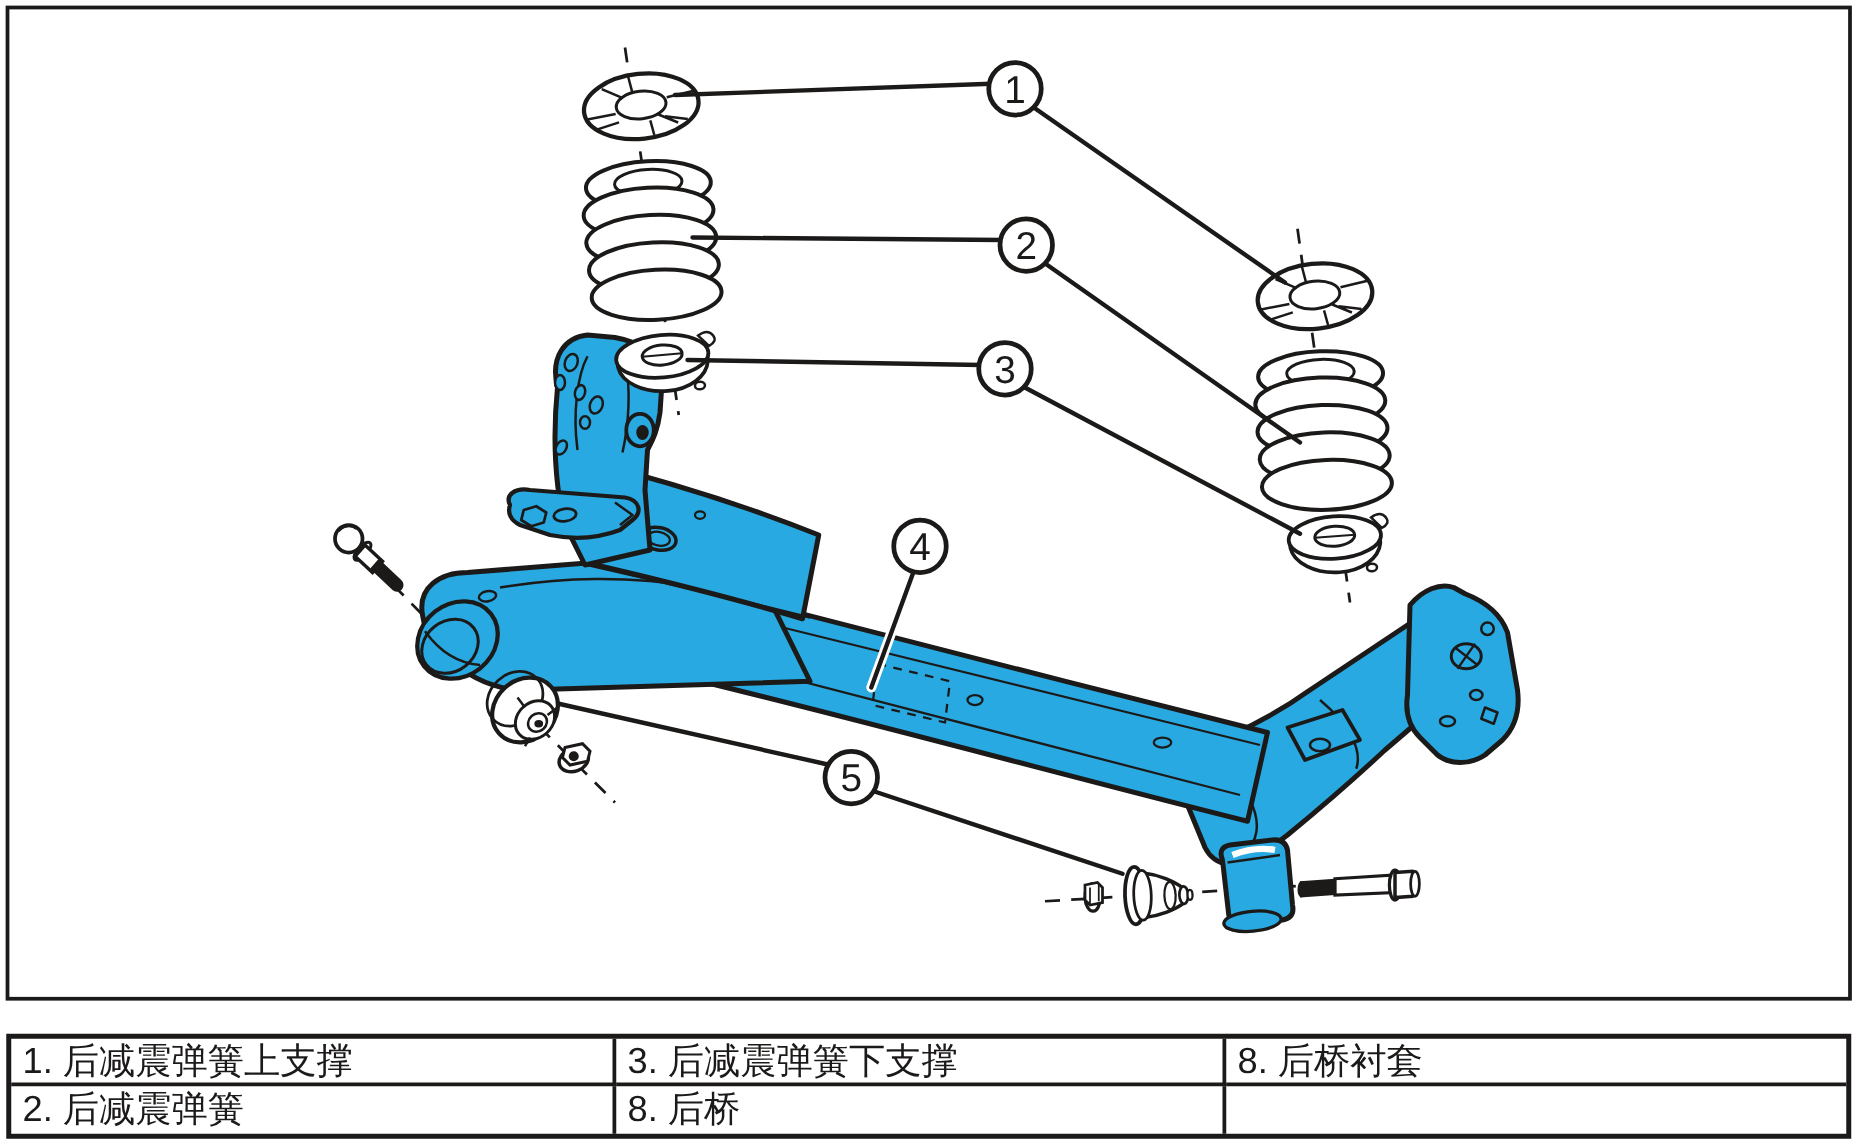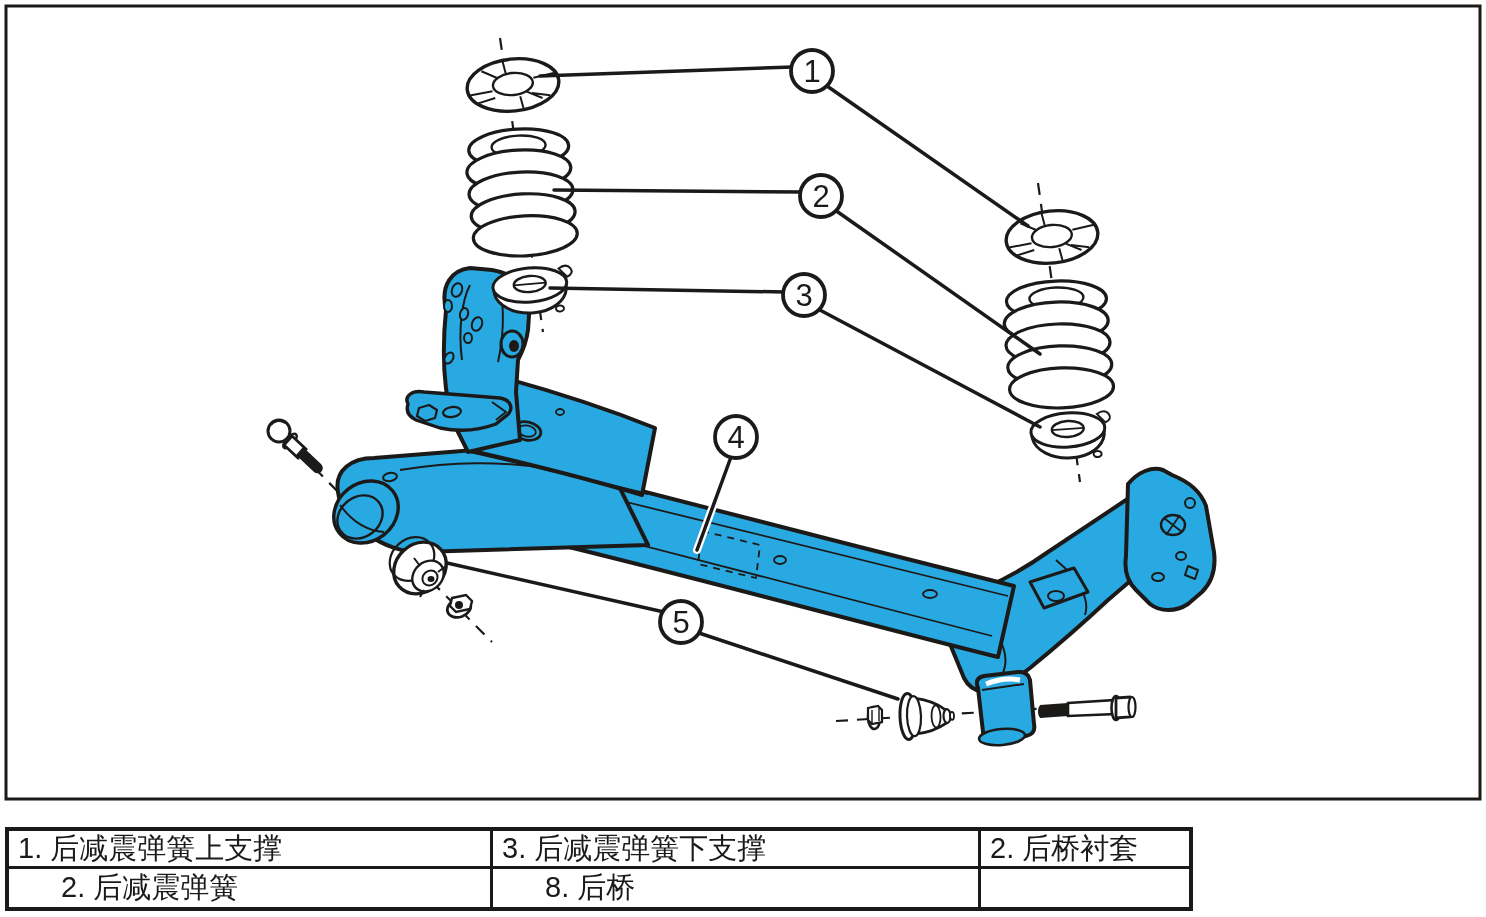--- a/index.html
+++ b/index.html
@@ -2,31 +2,31 @@
 <html><head>
 <meta charset="utf-8">
 <style>
   html,body{margin:0;padding:0;}
   body{
     width:1486px;height:917px;position:relative;background:#ffffff;
     font-family:"Liberation Sans","DejaVu Sans",sans-serif;overflow:hidden;
   }
   svg{position:absolute;left:0;top:0;}
   .legend{
-    position:absolute;left:5px;top:827px;width:1188px;height:84px;
+    position:absolute;left:5px;top:827px;width:1476px;height:84px;
     border:4px solid #1c1a19;box-sizing:border-box;background:#fff;
     display:grid;grid-template-columns:484px 488px 1fr;grid-template-rows:1fr 1fr;
   }
   .legend .cell{
     border-right:3px solid #1c1a19;border-bottom:3px solid #1c1a19;
     display:flex;align-items:center;padding-left:9px;box-sizing:border-box;
     font-size:29px;color:#1c1a19;white-space:nowrap;overflow:hidden;
   }
   .legend .cell:nth-child(3n){border-right:none;}
-  .legend .cell:nth-child(n+4){border-bottom:none;margin-left:43px;}
+  .legend .cell:nth-child(n+4){border-bottom:none;}
   .co-num{font-size:31px;fill:#1c1a19;}
 </style>
 </head>
 <body>
 
 <svg width="1486" height="917" viewBox="0 0 1486 917">
   <defs>
 
     <g id="seatUpper">
       <ellipse cx="0" cy="0" rx="46" ry="26" fill="#fff" stroke="#1c1a19" stroke-width="3.4"></ellipse>
@@ -238,17 +238,17 @@
     <g>
       <circle cx="681" cy="622" r="21" fill="#fff" stroke="#1c1a19" stroke-width="3.8"></circle>
       <text x="681" y="633" text-anchor="middle" class="co-num">5</text>
     </g>
   </g>
 </svg>
 
 <div class="legend">
   <div class="cell">1. 后减震弹簧上支撑</div>
   <div class="cell">3. 后减震弹簧下支撑</div>
-  <div class="cell">2. 后桥衬套</div>
+  <div class="cell">8. 后桥衬套</div>
   <div class="cell">2. 后减震弹簧</div>
   <div class="cell">8. 后桥</div>
   <div class="cell"></div>
 </div>
 
 </body></html>

